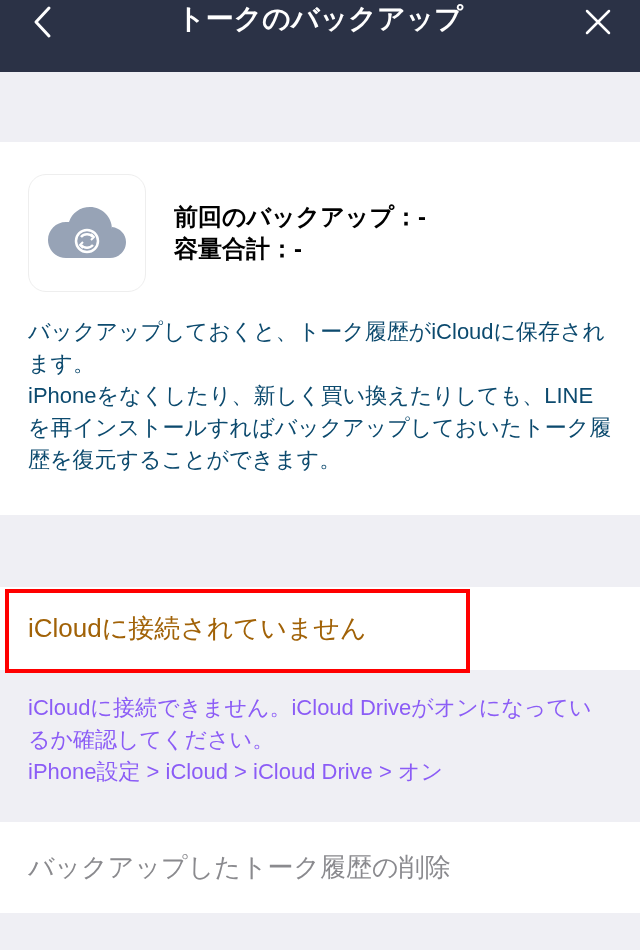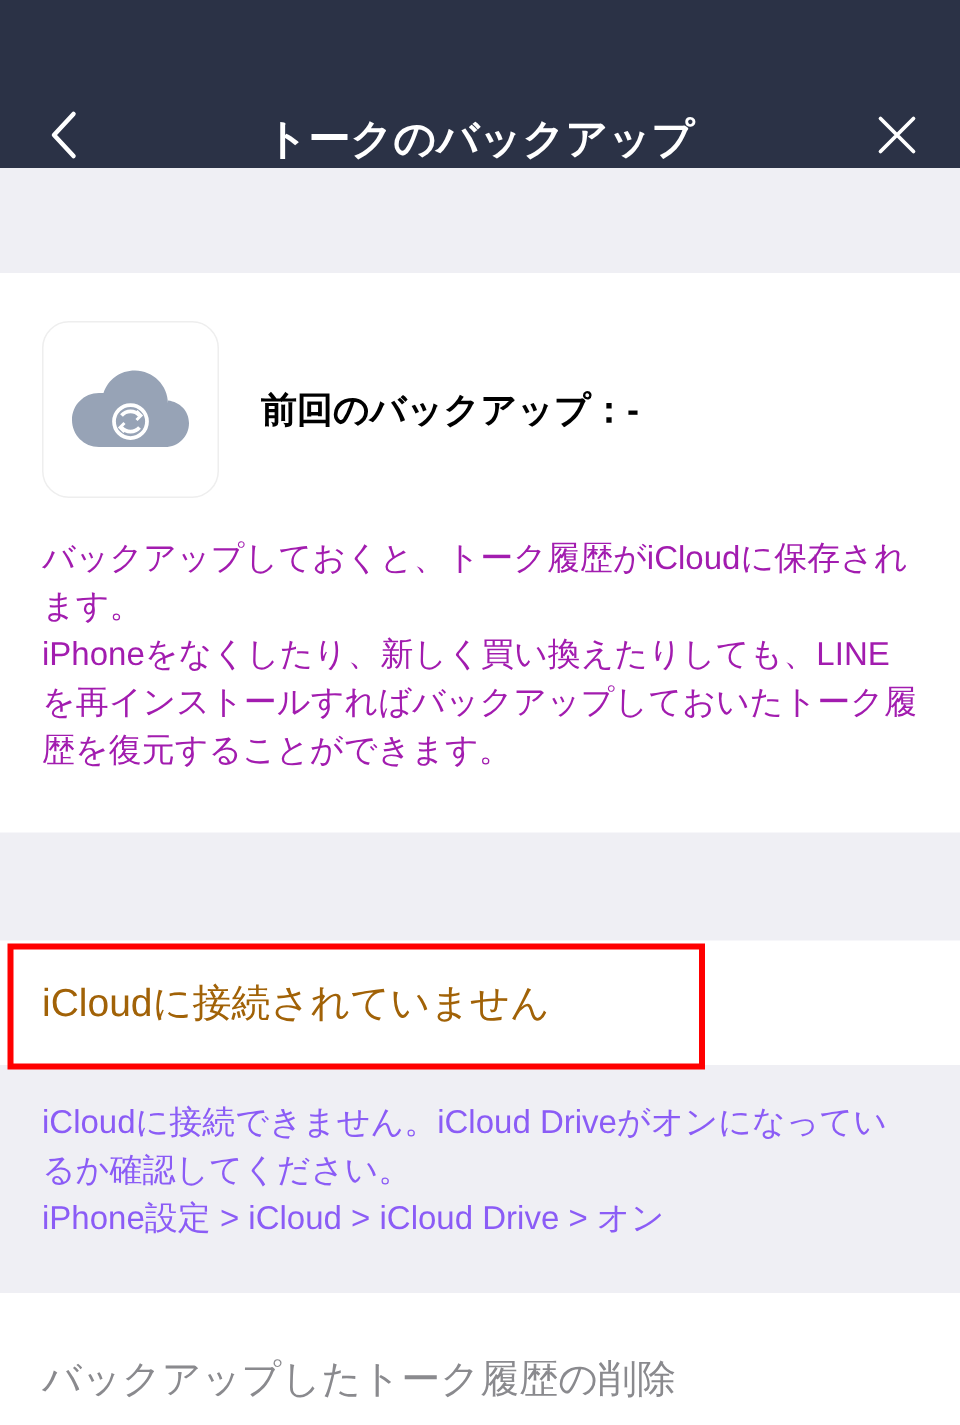--- a/index.html
+++ b/index.html
@@ -5,23 +5,23 @@
     * { margin: 0; padding: 0; box-sizing: border-box; }
     body {
       width: 640px;
       height: 950px;
       font-family: -apple-system, "Hiragino Sans", "Hiragino Kaku Gothic ProN", sans-serif;
       background: #efeff4;
       overflow: hidden;
     }
     .header {
       background: #2b3246;
-      height: 112px;
+      height: 72px;
       display: flex;
-      align-items: flex-end;
+      align-items: flex-start;
       justify-content: space-between;
       padding: 0 20px;
       color: #fff;
     }
     .back-btn, .close-btn {
       width: 44px;
       height: 44px;
       display: flex;
       align-items: center;
       justify-content: center;
@@ -61,21 +61,21 @@
       display: flex;
       flex-direction: column;
       gap: 0;
       font-size: 24px;
       font-weight: 700;
       color: #000;
     }
     .description {
       font-size: 22px;
       line-height: 1.45;
-      color: #a21caf;
+      color: #0c4a6e;
       font-weight: 500;
     }
     .spacer2 {
       height: 72px;
     }
     .status-section {
       background: #fff;
       position: relative;
     }
     .status-row {
@@ -97,21 +97,21 @@
       background: #efeff4;
       padding: 22px 28px 34px 28px;
       font-size: 22px;
       line-height: 1.45;
       color: #8b5cf6;
     }
     .delete-section {
       background: #fff;
     }
     .delete-row {
-      padding: 40px 28px;
+      padding: 28px 28px;
       font-size: 26px;
       color: #8a8a8e;
     }
   </style>
 </head>
 <body>
 
 <div class="header">
   <div class="back-btn">
     <svg width="20" height="34" viewBox="0 0 20 34" fill="none">
@@ -137,20 +137,21 @@
           <circle r="11" fill="none" stroke="#fff" stroke-width="2.5"></circle>
           <path d="M-6 -4 A8 8 0 0 1 6 -4" fill="none" stroke="#fff" stroke-width="2.5"></path>
           <path d="M6 4 A8 8 0 0 1 -6 4" fill="none" stroke="#fff" stroke-width="2.5"></path>
           <path d="M4 -7 L7 -4 L4 -1" fill="none" stroke="#fff" stroke-width="2"></path>
           <path d="M-4 7 L-7 4 L-4 1" fill="none" stroke="#fff" stroke-width="2"></path>
         </g>
       </svg>
     </div>
     <div class="backup-info">
       <div>前回のバックアップ：-</div>
+      <div>容量合計：-</div>
     </div>
   </div>
   <div class="description" style="white-space:pre-line">バックアップしておくと、トーク履歴がiCloudに保存されます。
 iPhoneをなくしたり、新しく買い換えたりしても、LINEを再インストールすればバックアップしておいたトーク履歴を復元することができます。</div>
 </div>
 
 <div class="spacer2"></div>
 
 <div class="status-section">
   <div class="status-row">

